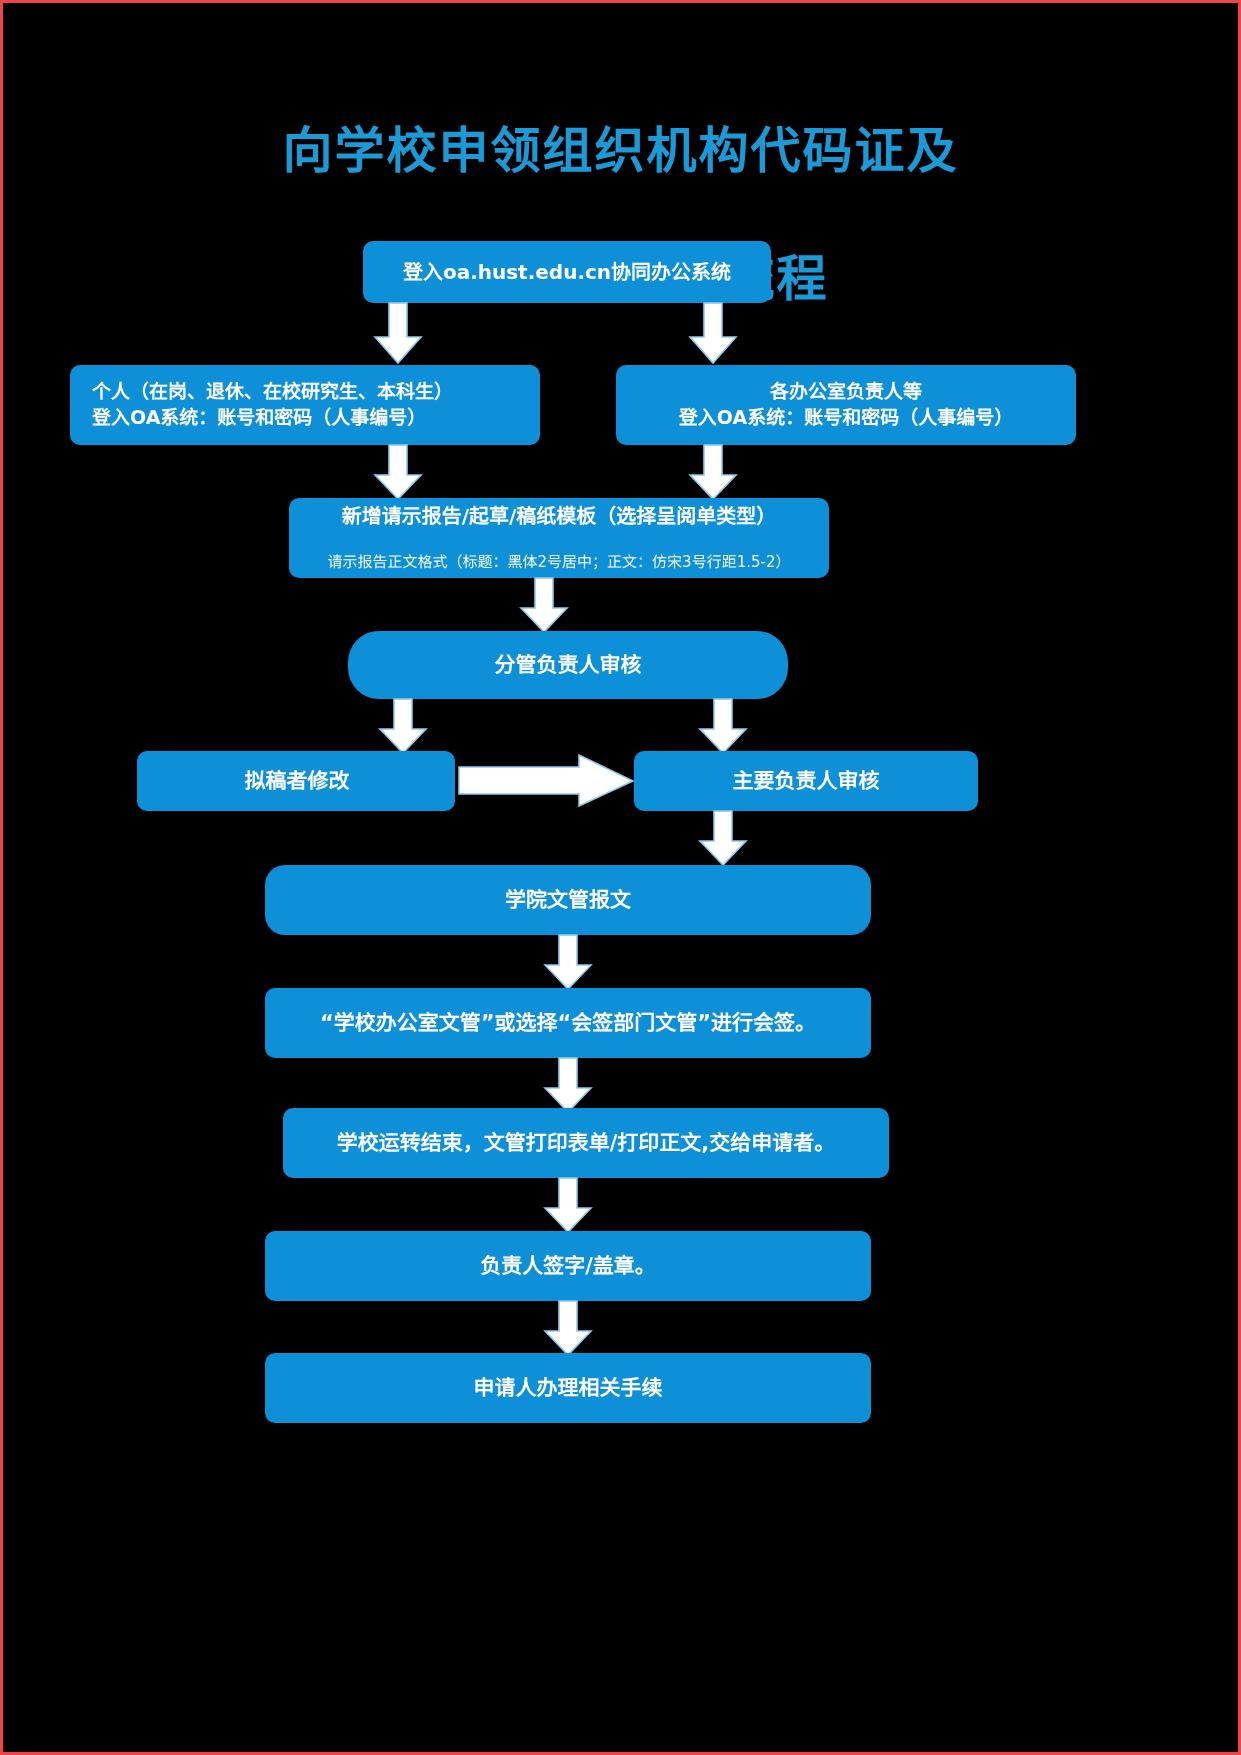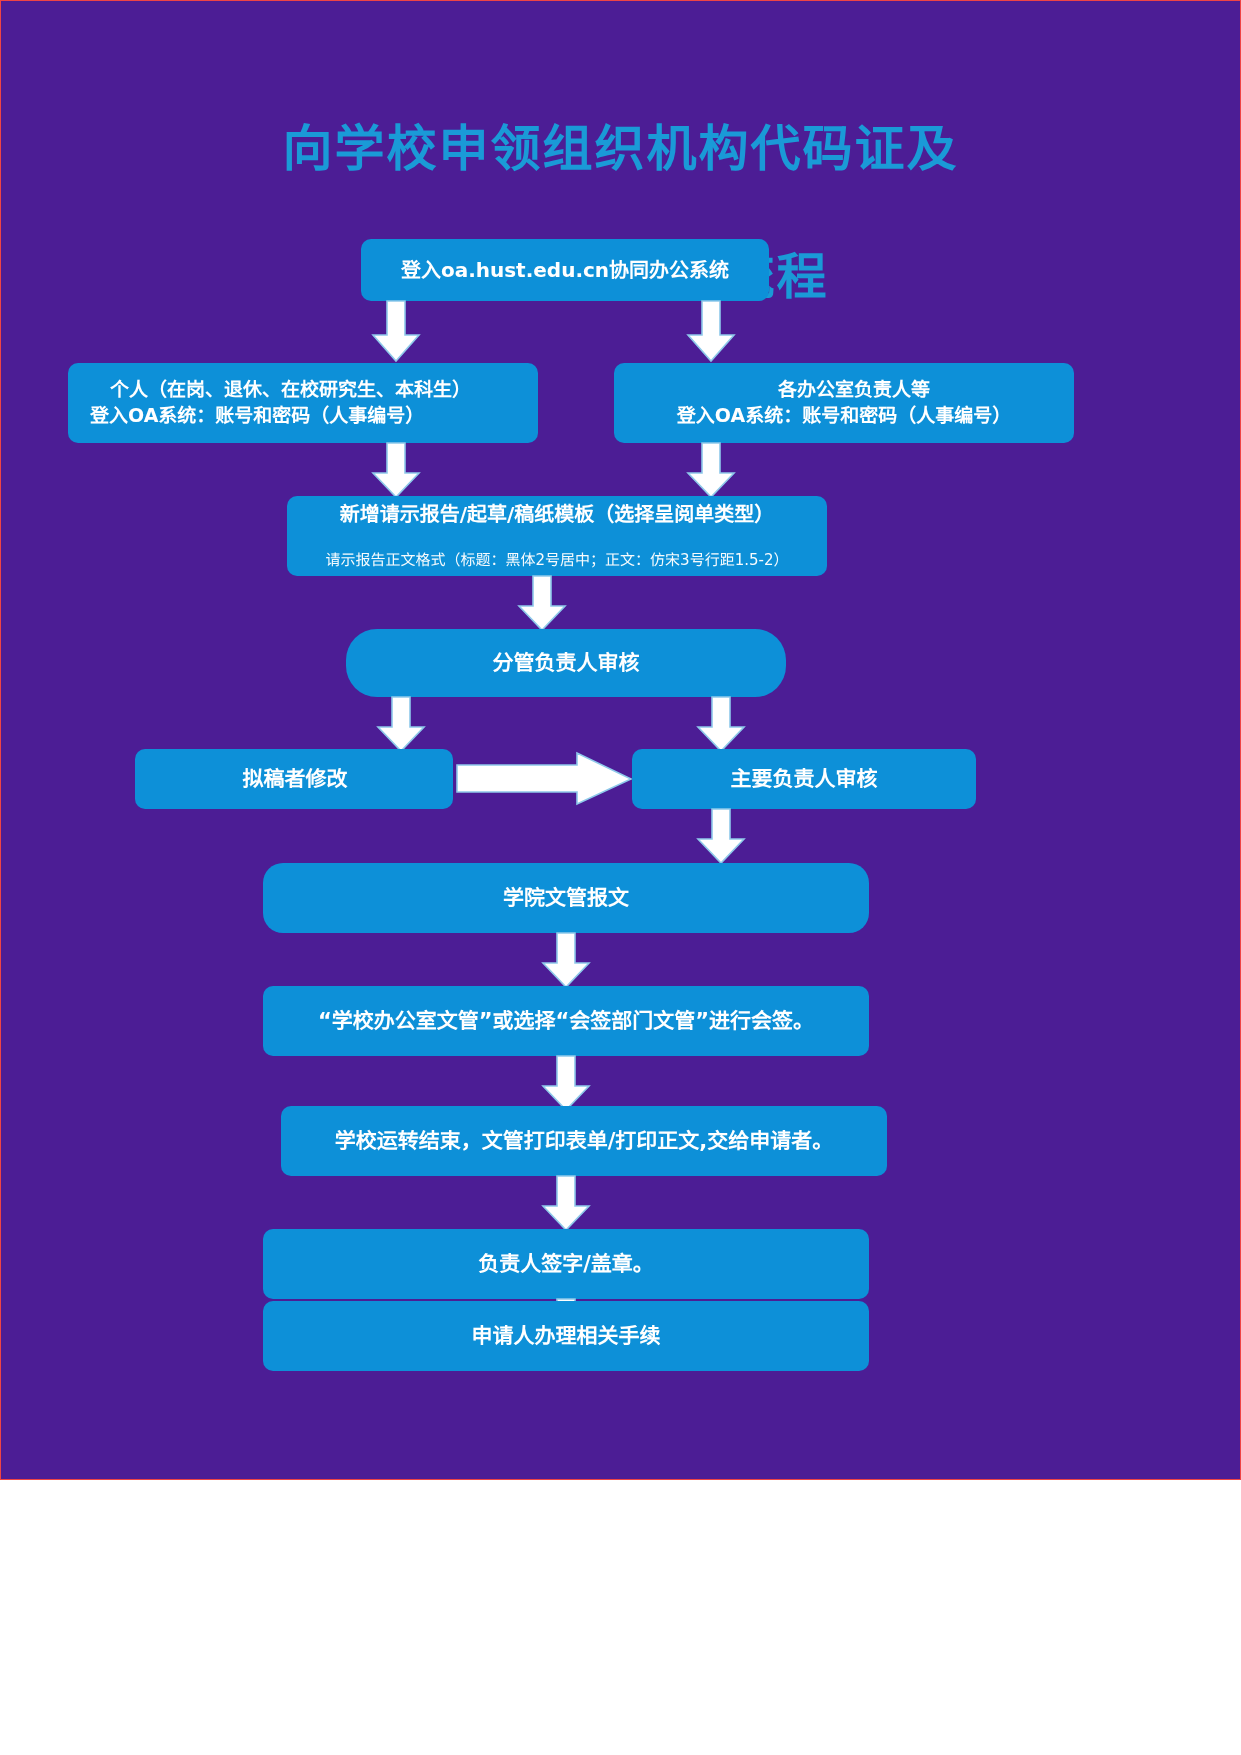--- a/index.html
+++ b/index.html
@@ -6,24 +6,24 @@
   html,body{margin:0;padding:0;}
   body{
     width:1241px;height:1755px;
     background:#ffffff;
     font-family:"DejaVu Sans","Liberation Sans",sans-serif;
     position:relative;
     overflow:hidden;
   }
   .page{
     position:relative;
-    width:1241px;height:1480px;
+    width:1241px;height:1755px;
     box-sizing:border-box;
-    border:1px solid #ef4444;
-    background:#4c1d95;
+    border:3px solid #ef4444;
+    background:#000000;
   }
 
   
   .title{
     position:absolute;
     left:0;right:0;top:52px;
     text-align:center;
     color:#1a9ad7;
     font-size:50px;
     font-weight:700;
@@ -41,21 +41,21 @@
     color:#ffffff;
     display:flex;
     flex-direction:column;
     align-items:center;
     justify-content:center;
     text-align:center;
     font-weight:700;
     line-height:1.35;
     padding:4px 10px;
   }
-  .box .l1{display:block;margin-left:20px;}
+  .box .l1{display:block;}
   .box .l2{display:block;}
   .box.lead{align-items:flex-start;text-align:left;}
   .sub{
     font-weight:400;
     font-size:15px;
     margin-top:23px;
     line-height:1.3;
     opacity:.97;
   }
 
@@ -192,17 +192,17 @@
   <div class="box" style="left:262px;top:1228px;width:606px;height:70px;font-size:21px;">
     <span>负责人签字/盖章。</span>
   </div>
 
   <div class="arrow" style="left:530px;top:1298px;width:70px;height:56px;">
     <svg width="70" height="56" viewBox="0 0 70 56">
       <path class="apath" d="M26 0 L44 0 L44 30 L58 30 L35 54 L12 30 L26 30 Z"></path>
     </svg>
   </div>
 
-  <div class="box" style="left:262px;top:1300px;width:606px;height:70px;font-size:21px;">
+  <div class="box" style="left:262px;top:1350px;width:606px;height:70px;font-size:21px;">
     <span>申请人办理相关手续</span>
   </div>
 
 </div>
 
 </body></html>

